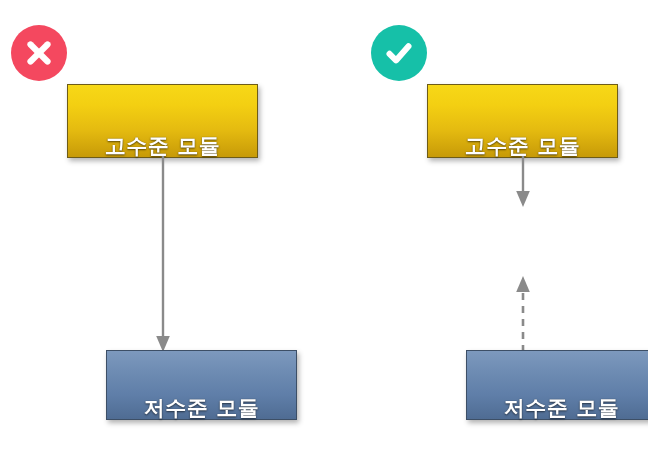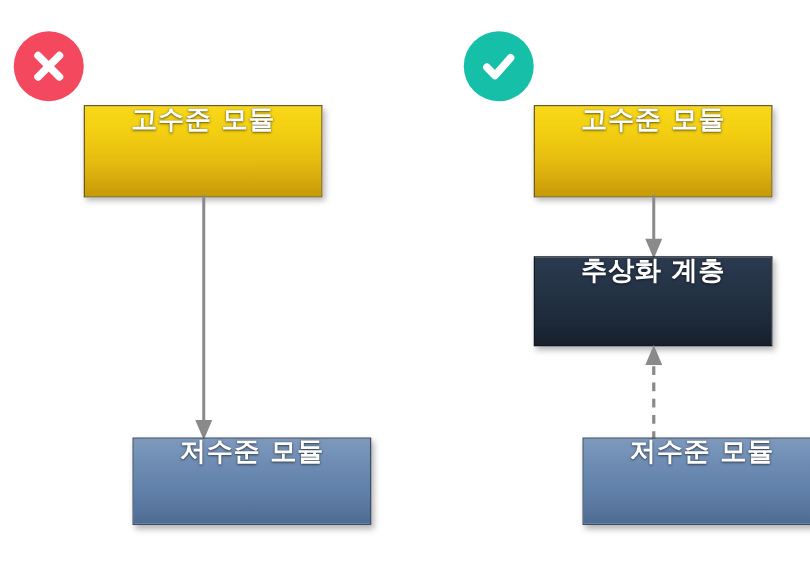--- a/index.html
+++ b/index.html
@@ -21,21 +21,21 @@
   }
   .badge svg{display:block;}
   #badge-bad{left:11px;top:25px;background:#F4485F;}
   #badge-good{left:371px;top:25px;background:#16C0A8;}
 
   
   .node{
     position:absolute;
     border:1px solid #7b6a1f;
     box-sizing:border-box;
-    display:flex;align-items:flex-start;justify-content:center;
+    display:flex;align-items:flex-end;justify-content:center;
     box-shadow:2px 3px 5px rgba(0,0,0,0.30);
   }
   .node .label{
     font-size:21px;
     font-weight:bold;
     letter-spacing:0.5px;
     color:#ffffff;
     text-shadow:0 1px 2px rgba(0,0,0,0.55), 0 0 1px rgba(0,0,0,0.4);
     white-space:nowrap;
     line-height:1;
@@ -113,23 +113,20 @@
     <span class="label">고수준 모듈</span>
   </div>
 
   <div class="connector" id="conn-good-top">
     <svg width="30" height="51" viewBox="0 0 30 51">
       <line x1="15" y1="0" x2="15" y2="39" stroke="#8a8a8a" stroke-width="2.4"></line>
       <polygon points="15,51 8.2,35 21.8,35" fill="#8a8a8a"></polygon>
     </svg>
   </div>
 
-  <div class="node navy" id="node-good-abs">
-    <span class="label">추상화 계층</span>
-  </div>
 
   <div class="connector" id="conn-good-bot">
     <svg width="30" height="76" viewBox="0 0 30 76">
       <line x1="15" y1="76" x2="15" y2="14" stroke="#8a8a8a" stroke-width="2.6" stroke-dasharray="7 6"></line>
       <polygon points="15,0 8.2,16 21.8,16" fill="#8a8a8a"></polygon>
     </svg>
   </div>
 
   <div class="node steel" id="node-good-low">
     <span class="label">저수준 모듈</span>

